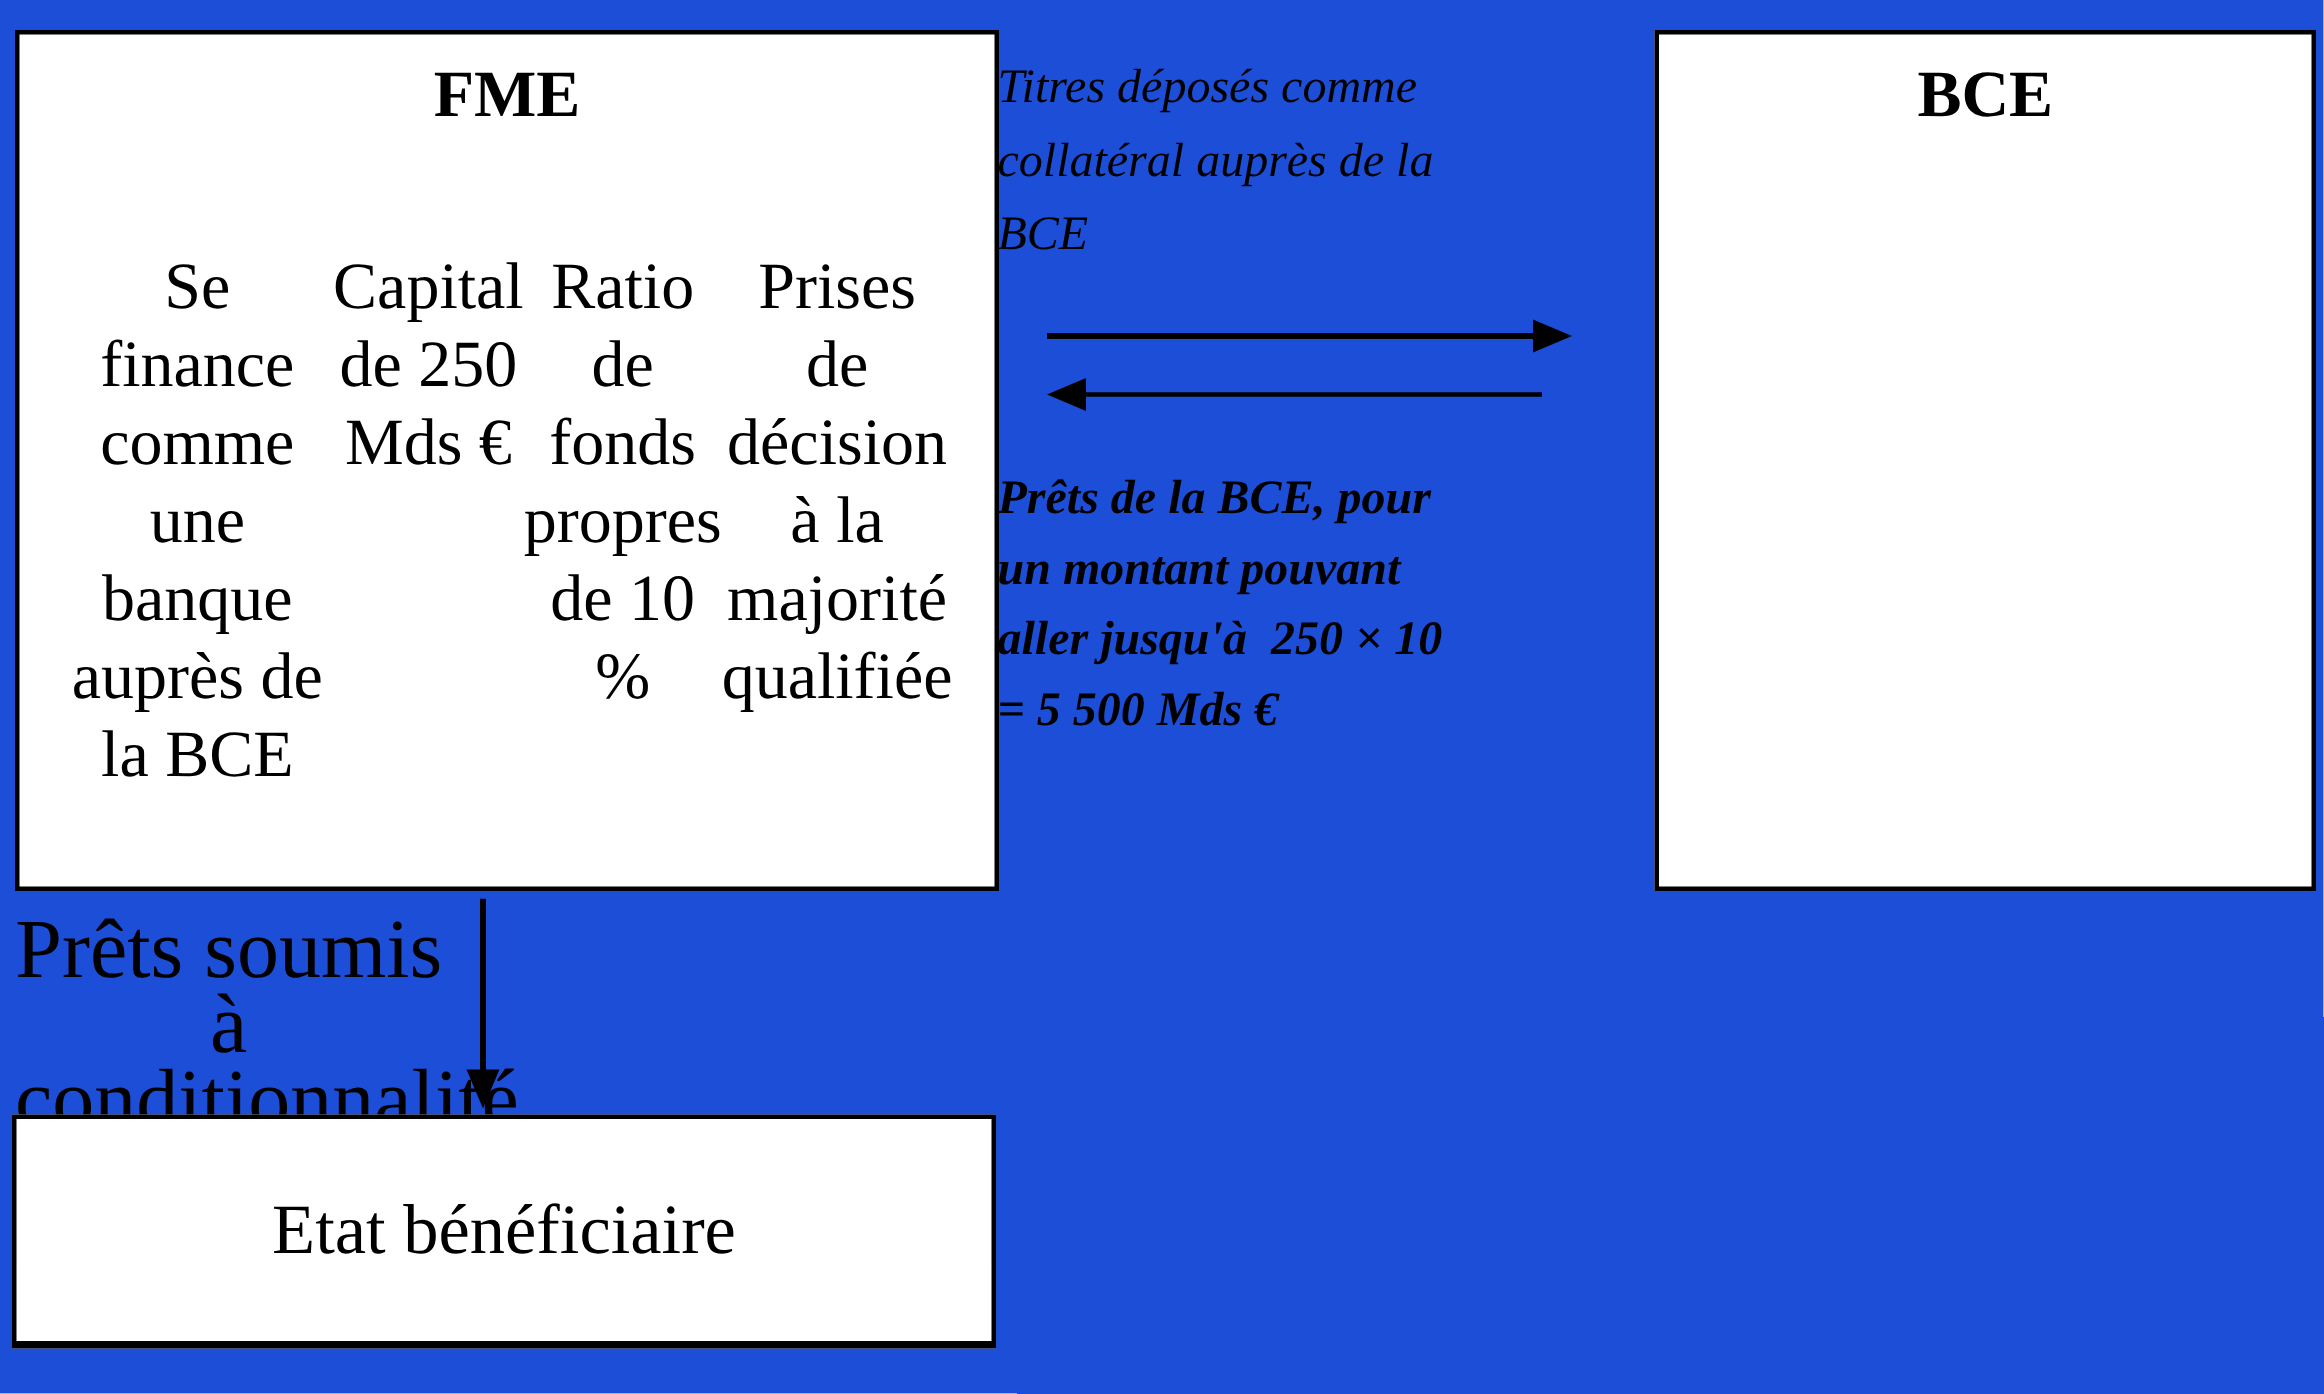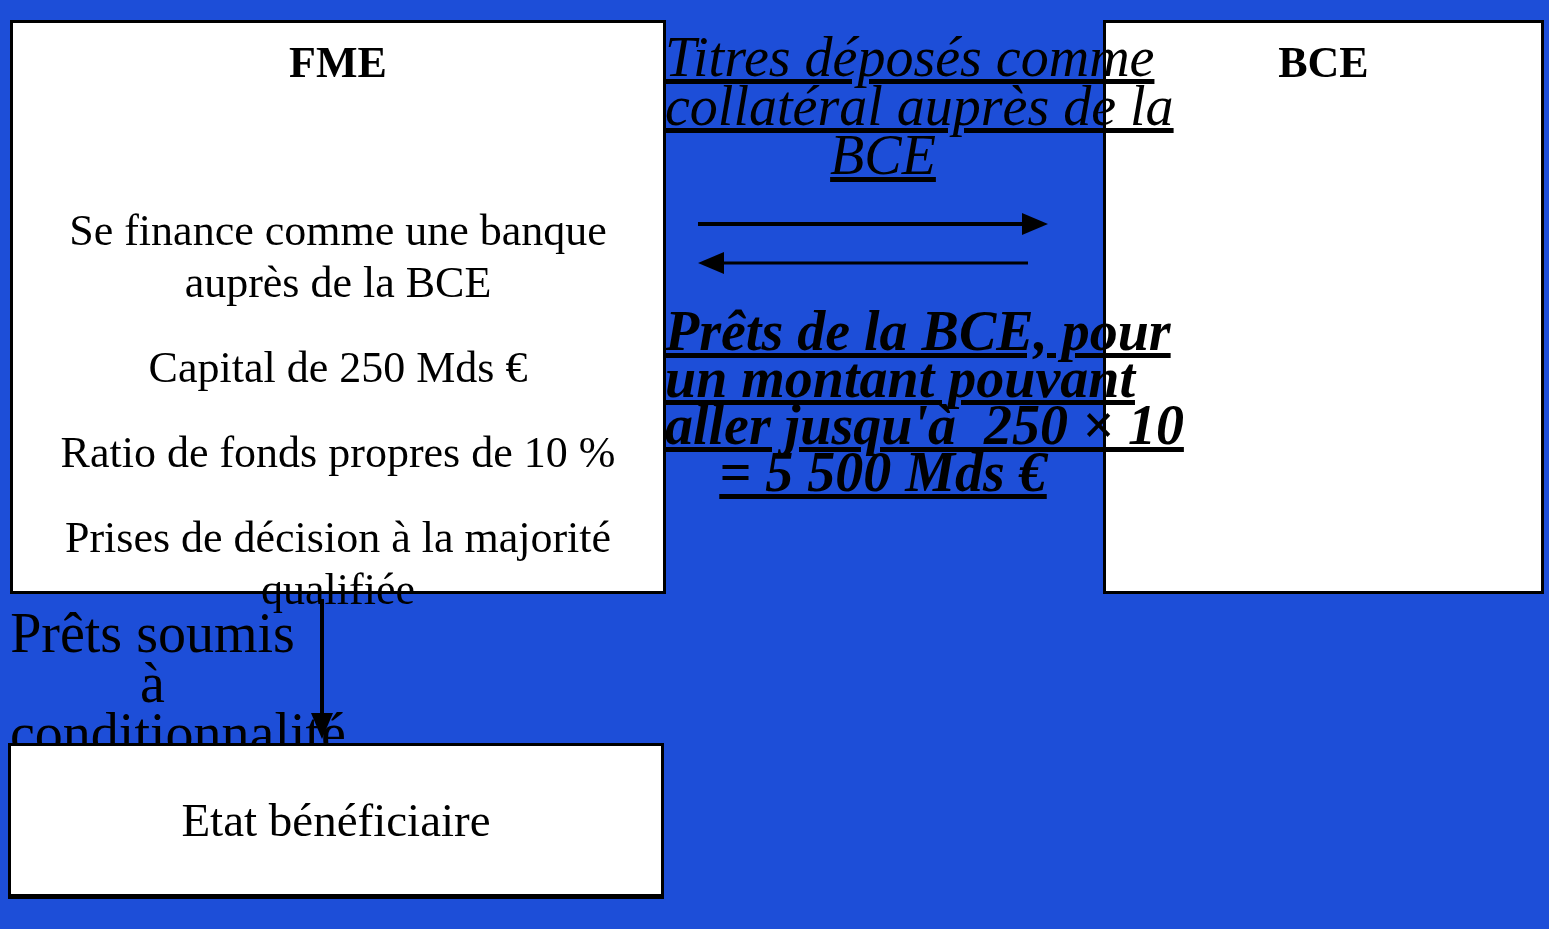--- a/index.html
+++ b/index.html
@@ -26,40 +26,39 @@
     display: flex; align-items: center; justify-content: center;
   }
   .box-title {
     font-size: 44px;
     font-weight: bold;
     text-align: center;
     margin-top: 14px;
     line-height: 52px;
   }
   .fme-paragraphs {
-    margin-top: 116px;
+    margin-top: 76px;
     display: flex;
-    flex-direction: column;
+    flex-direction: row;
     row-gap: 33px;
     padding: 0 28px;
   }
   .para {
     font-size: 44px;
     line-height: 52px;
     text-align: center;
   }
   .etat-title { font-size: 47px; line-height: 52px; }
   .flow-label {
     position: absolute;
     left: 665px;
     width: 436px;
-    text-align: center;
+    text-align: left;
     font-style: italic;
-    font-size: 56px;
-    text-decoration: underline;
+    font-size: 32px;
   }
   .flow-label .flow-line { white-space: pre; }
   .flow-label.top    { top: 33px;  line-height: 49px; }
   .flow-label.bottom { top: 308px; line-height: 47px; font-weight: bold; }
   .cond-label {
     position: absolute;
     left: 10px; top: 608px; width: 285px;
     text-align: center;
     font-size: 56px;
     line-height: 50px;

